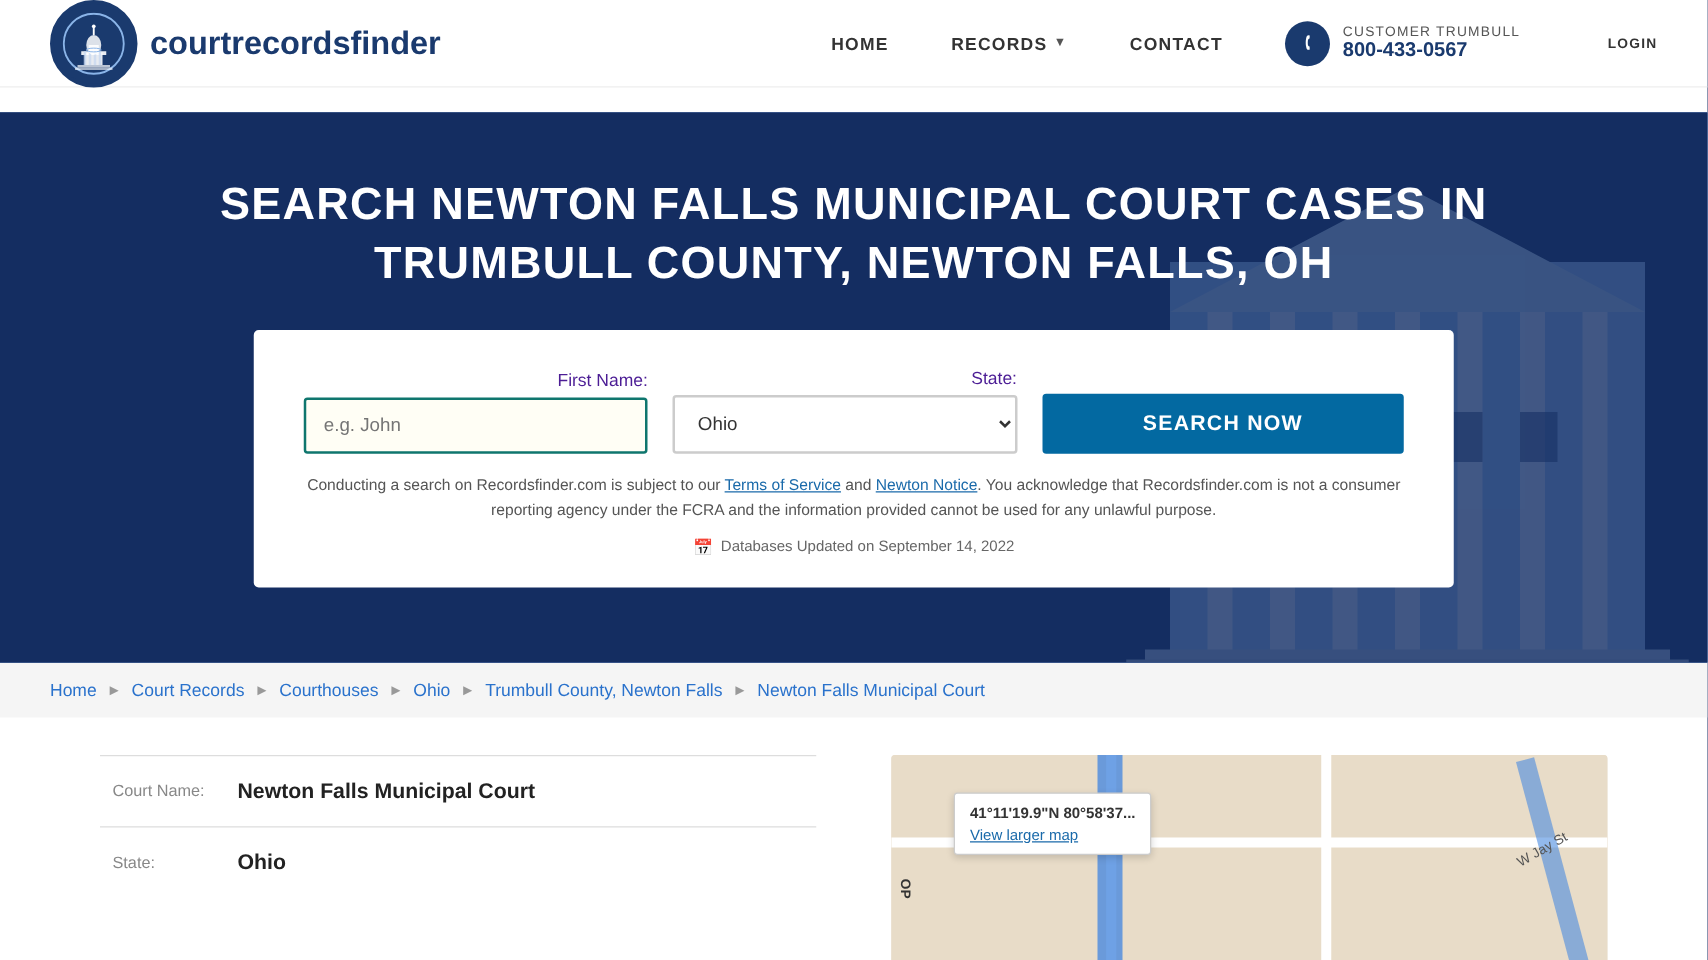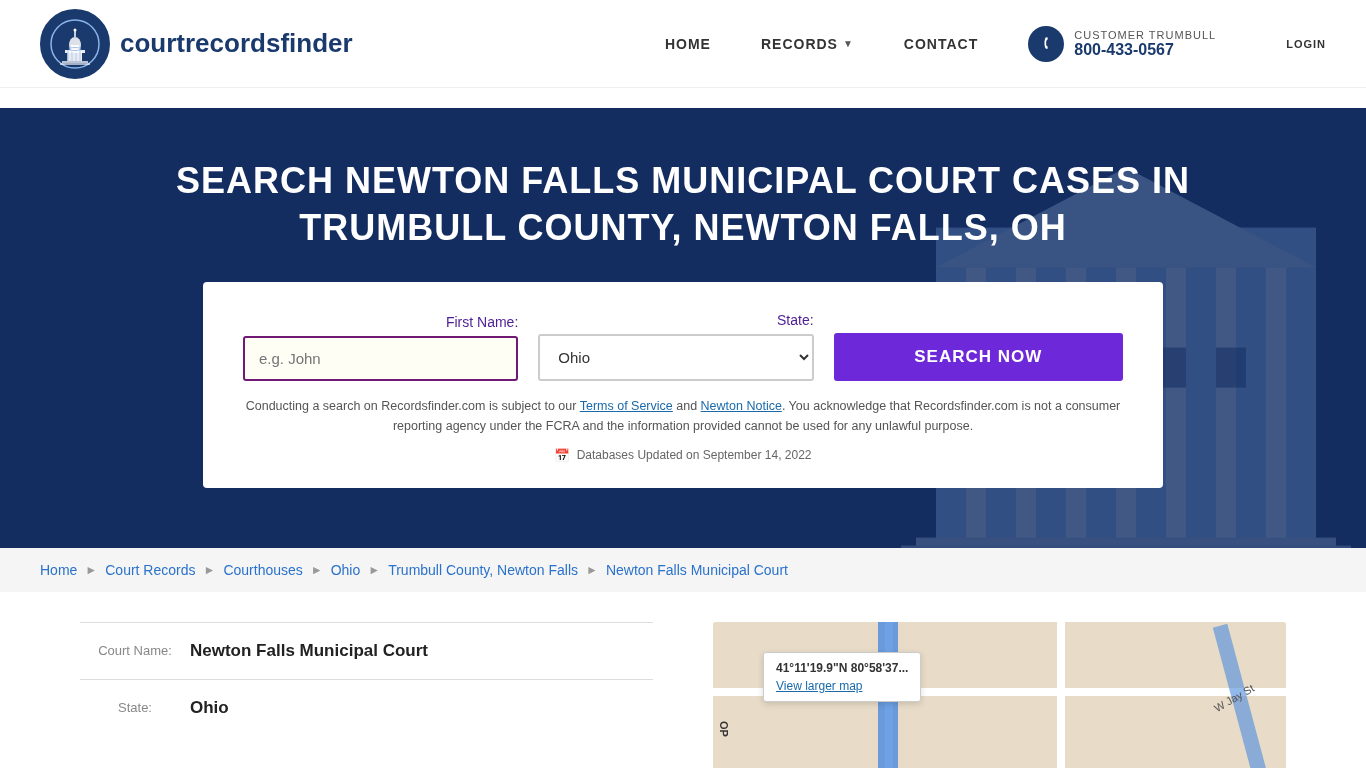--- a/index.html
+++ b/index.html
@@ -5,21 +5,21 @@
     * { margin: 0; padding: 0; box-sizing: border-box; }
     body { font-family: Arial, sans-serif; background: #fff; width: 1366px; min-height: 768px; overflow-x: hidden; }
 
     
     .header {
       background: #fff;
       display: flex;
       align-items: center;
       padding: 10px 40px;
       border-bottom: 1px solid #eee;
-      height: 88px;
+      height: 70px;
       justify-content: space-between;
     }
     .logo-area {
       display: flex;
       align-items: center;
       gap: 10px;
     }
     .logo-circle {
       width: 70px;
       height: 70px;
@@ -153,39 +153,39 @@
       font-size: 14px;
       font-weight: 400;
       color: #4c1d95;
       text-align: right;
     }
     .field-group.first-name { flex: 1.2; }
     .field-group.last-name { flex: 1.2; }
     .field-group.state-field { flex: 1.2; }
     .search-input {
       padding: 12px 14px;
-      border: 2px solid #701a75;
+      border: 2px solid #0f766e;
       border-radius: 3px;
       font-size: 15px;
       color: #aaa;
       background: #fffef5;
       width: 100%;
     }
     .state-select {
       padding: 12px 14px;
       border: 2px solid #ccc;
       border-radius: 3px;
       font-size: 15px;
       color: #333;
       background: #fff;
       width: 100%;
       appearance: auto;
     }
     .search-btn {
-      background: #6d28d9;
+      background: #0369a1;
       color: #fff;
       font-size: 17px;
       font-weight: 700;
       letter-spacing: 1px;
       border: none;
       padding: 14px 30px;
       border-radius: 3px;
       cursor: pointer;
       text-transform: uppercase;
       white-space: nowrap;
@@ -256,21 +256,20 @@
       padding: 18px 10px;
       display: flex;
       align-items: center;
       gap: 10px;
     }
     .detail-label {
       font-size: 13px;
       color: #888;
       min-width: 90px;
       flex-shrink: 0;
-      text-align: center;
     }
     .detail-value {
       font-size: 17px;
       font-weight: 700;
       color: #222;
     }
     .map-section {
       flex: 1;
       min-height: 200px;
     }

